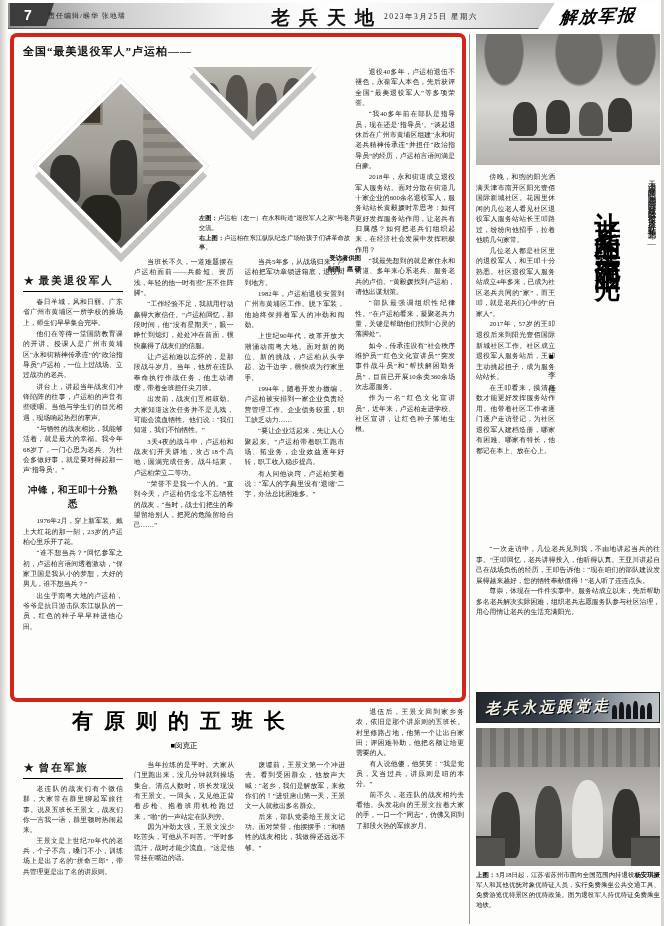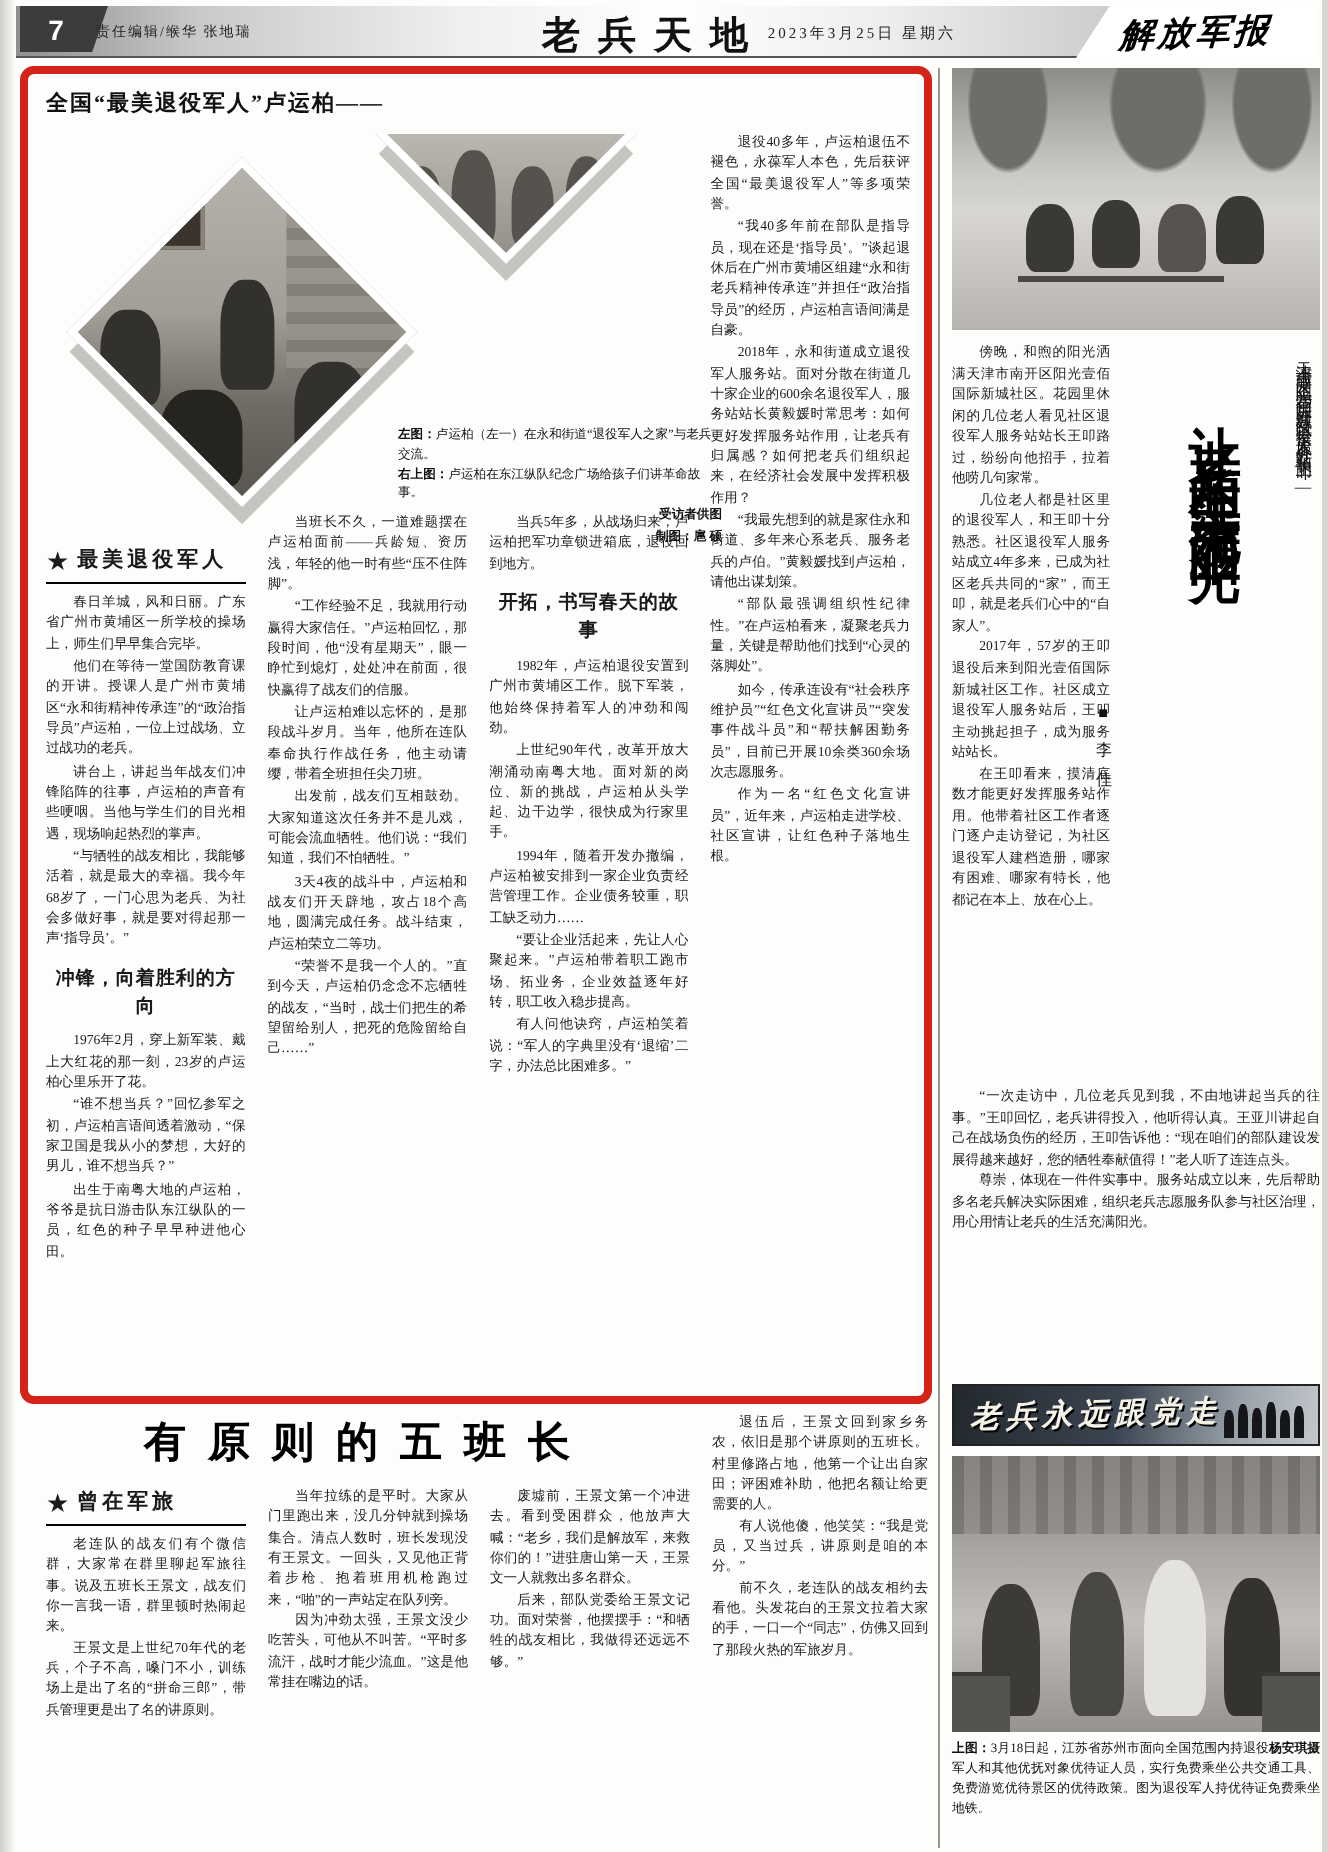--- a/index.html
+++ b/index.html
@@ -173,40 +173,39 @@
       <div class="col">
         <div class="sp1"></div>
         <div class="badge">
           <span class="star">★</span>
           <span class="blabel">最美退役军人</span>
         </div>
         <p>春日羊城，风和日丽。广东省广州市黄埔区一所学校的操场上，师生们早早集合完毕。</p>
         <p>他们在等待一堂国防教育课的开讲。授课人是广州市黄埔区“永和街精神传承连”的“政治指导员”卢运柏，一位上过战场、立过战功的老兵。</p>
         <p>讲台上，讲起当年战友们冲锋陷阵的往事，卢运柏的声音有些哽咽。当他与学生们的目光相遇，现场响起热烈的掌声。</p>
         <p>“与牺牲的战友相比，我能够活着，就是最大的幸福。我今年68岁了，一门心思为老兵、为社会多做好事，就是要对得起那一声‘指导员’。”</p>
-        <p class="subhead">冲锋，向着胜利的方向</p>
+        <p class="subhead">冲锋，和王叩十分熟悉</p>
         <p>1976年2月，穿上新军装、戴上大红花的那一刻，23岁的卢运柏心里乐开了花。</p>
         <p>“谁不想当兵？”回忆参军之初，卢运柏言语间透着激动，“保家卫国是我从小的梦想，大好的男儿，谁不想当兵？”</p>
         <p>出生于南粤大地的卢运柏，爷爷是抗日游击队东江纵队的一员，红色的种子早早种进他心田。</p>
       </div>
 
       <div class="col">
         <div class="sp2"></div>
         <p>当班长不久，一道难题摆在卢运柏面前——兵龄短、资历浅，年轻的他一时有些“压不住阵脚”。</p>
         <p>“工作经验不足，我就用行动赢得大家信任。”卢运柏回忆，那段时间，他“没有星期天”，眼一睁忙到熄灯，处处冲在前面，很快赢得了战友们的信服。</p>
         <p>让卢运柏难以忘怀的，是那段战斗岁月。当年，他所在连队奉命执行作战任务，他主动请缨，带着全班担任尖刀班。</p>
         <p>出发前，战友们互相鼓劲。大家知道这次任务并不是儿戏，可能会流血牺牲。他们说：“我们知道，我们不怕牺牲。”</p>
         <p>3天4夜的战斗中，卢运柏和战友们开天辟地，攻占18个高地，圆满完成任务。战斗结束，卢运柏荣立二等功。</p>
         <p>“荣誉不是我一个人的。”直到今天，卢运柏仍念念不忘牺牲的战友，“当时，战士们把生的希望留给别人，把死的危险留给自己……”</p>
       </div>
 
       <div class="col">
         <div class="sp2"></div>
         <p>当兵5年多，从战场归来，卢运柏把军功章锁进箱底，退役回到地方。</p>
-        <p class="subhead">开拓，书写春天的故事</p>
         <p>1982年，卢运柏退役安置到广州市黄埔区工作。脱下军装，他始终保持着军人的冲劲和闯劲。</p>
         <p>上世纪90年代，改革开放大潮涌动南粤大地。面对新的岗位、新的挑战，卢运柏从头学起、边干边学，很快成为行家里手。</p>
         <p>1994年，随着开发办撤编，卢运柏被安排到一家企业负责经营管理工作。企业债务较重，职工缺乏动力……</p>
         <p>“要让企业活起来，先让人心聚起来。”卢运柏带着职工跑市场、拓业务，企业效益逐年好转，职工收入稳步提高。</p>
         <p>有人问他诀窍，卢运柏笑着说：“军人的字典里没有‘退缩’二字，办法总比困难多。”</p>
       </div>
 
       <div class="col">
         <p>退役40多年，卢运柏退伍不褪色，永葆军人本色，先后获评全国“最美退役军人”等多项荣誉。</p>
         <p>“我40多年前在部队是指导员，现在还是‘指导员’。”谈起退休后在广州市黄埔区组建“永和街老兵精神传承连”并担任“政治指导员”的经历，卢运柏言语间满是自豪。</p>
@@ -215,20 +214,21 @@
         <p>“部队最强调组织性纪律性。”在卢运柏看来，凝聚老兵力量，关键是帮助他们找到“心灵的落脚处”。</p>
         <p>如今，传承连设有“社会秩序维护员”“红色文化宣讲员”“突发事件战斗员”和“帮扶解困勤务员”，目前已开展10余类360余场次志愿服务。</p>
         <p>作为一名“红色文化宣讲员”，近年来，卢运柏走进学校、社区宣讲，让红色种子落地生根。</p>
       </div>
     </div>
   </div>
 
   <div class="bot-art">
     <div class="bot-left">
       <div class="bot-title">有原则的五班长</div>
+      <div class="bot-byline">■闵克正</div>
       <div class="bot-cols">
         <div class="bot-col">
           <div class="badge">
             <span class="star">★</span>
             <span class="blabel">曾在军旅</span>
           </div>
           <p>老连队的战友们有个微信群，大家常在群里聊起军旅往事。说及五班长王景文，战友们你一言我一语，群里顿时热闹起来。</p>
           <p>王景文是上世纪70年代的老兵，个子不高，嗓门不小，训练场上是出了名的“拼命三郎”，带兵管理更是出了名的讲原则。</p>
         </div>
         <div class="bot-col">

